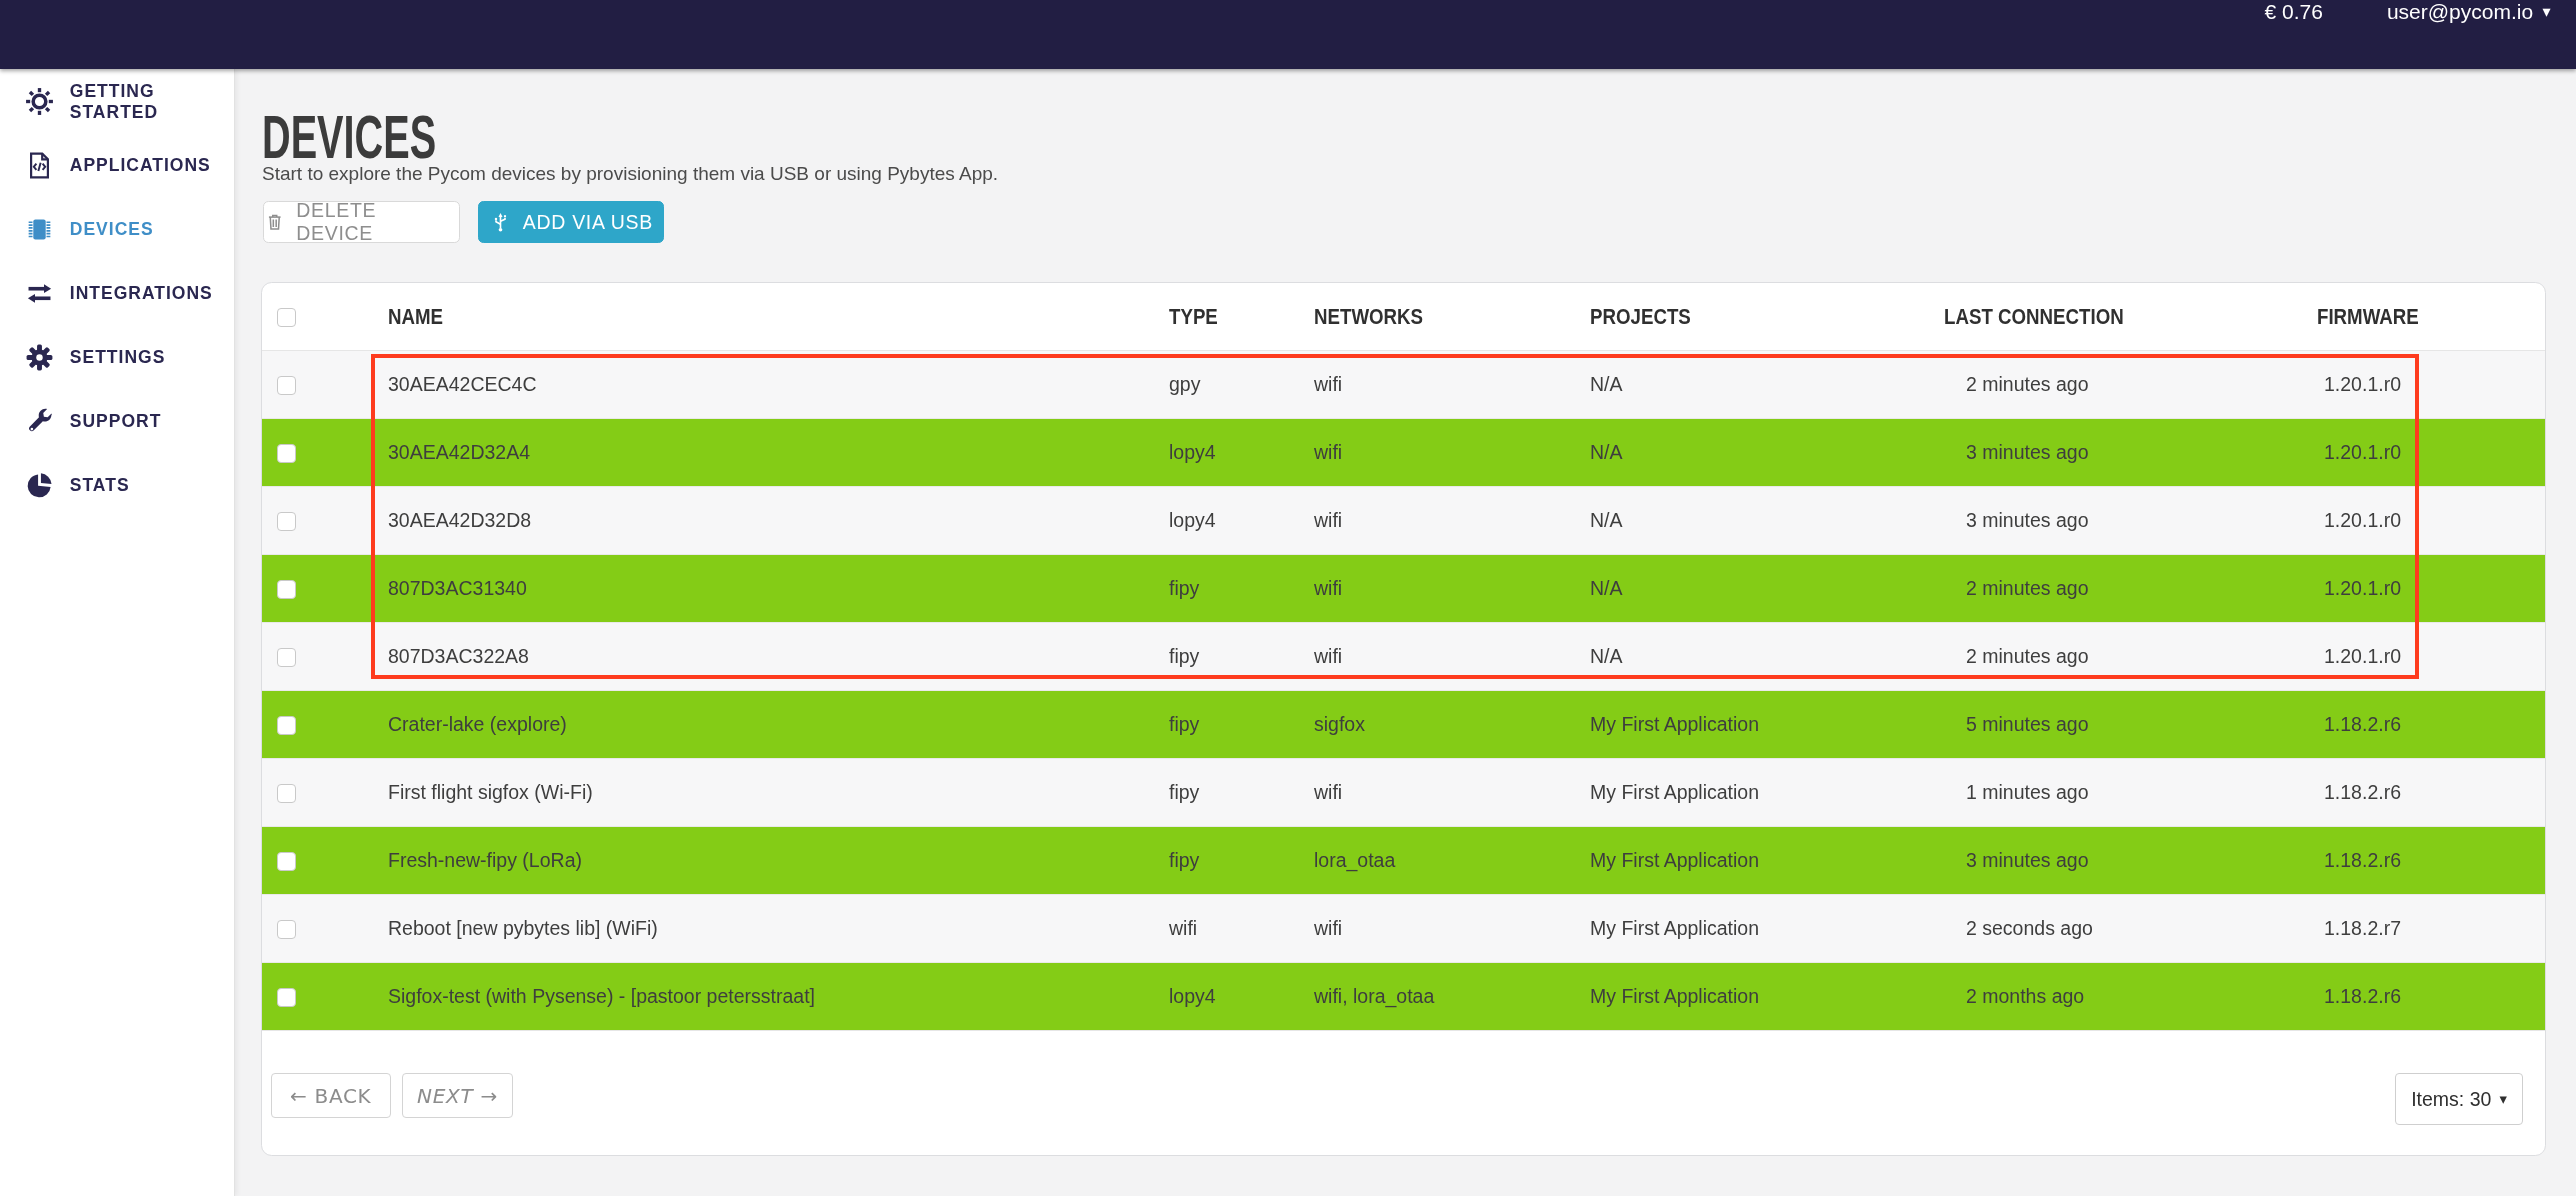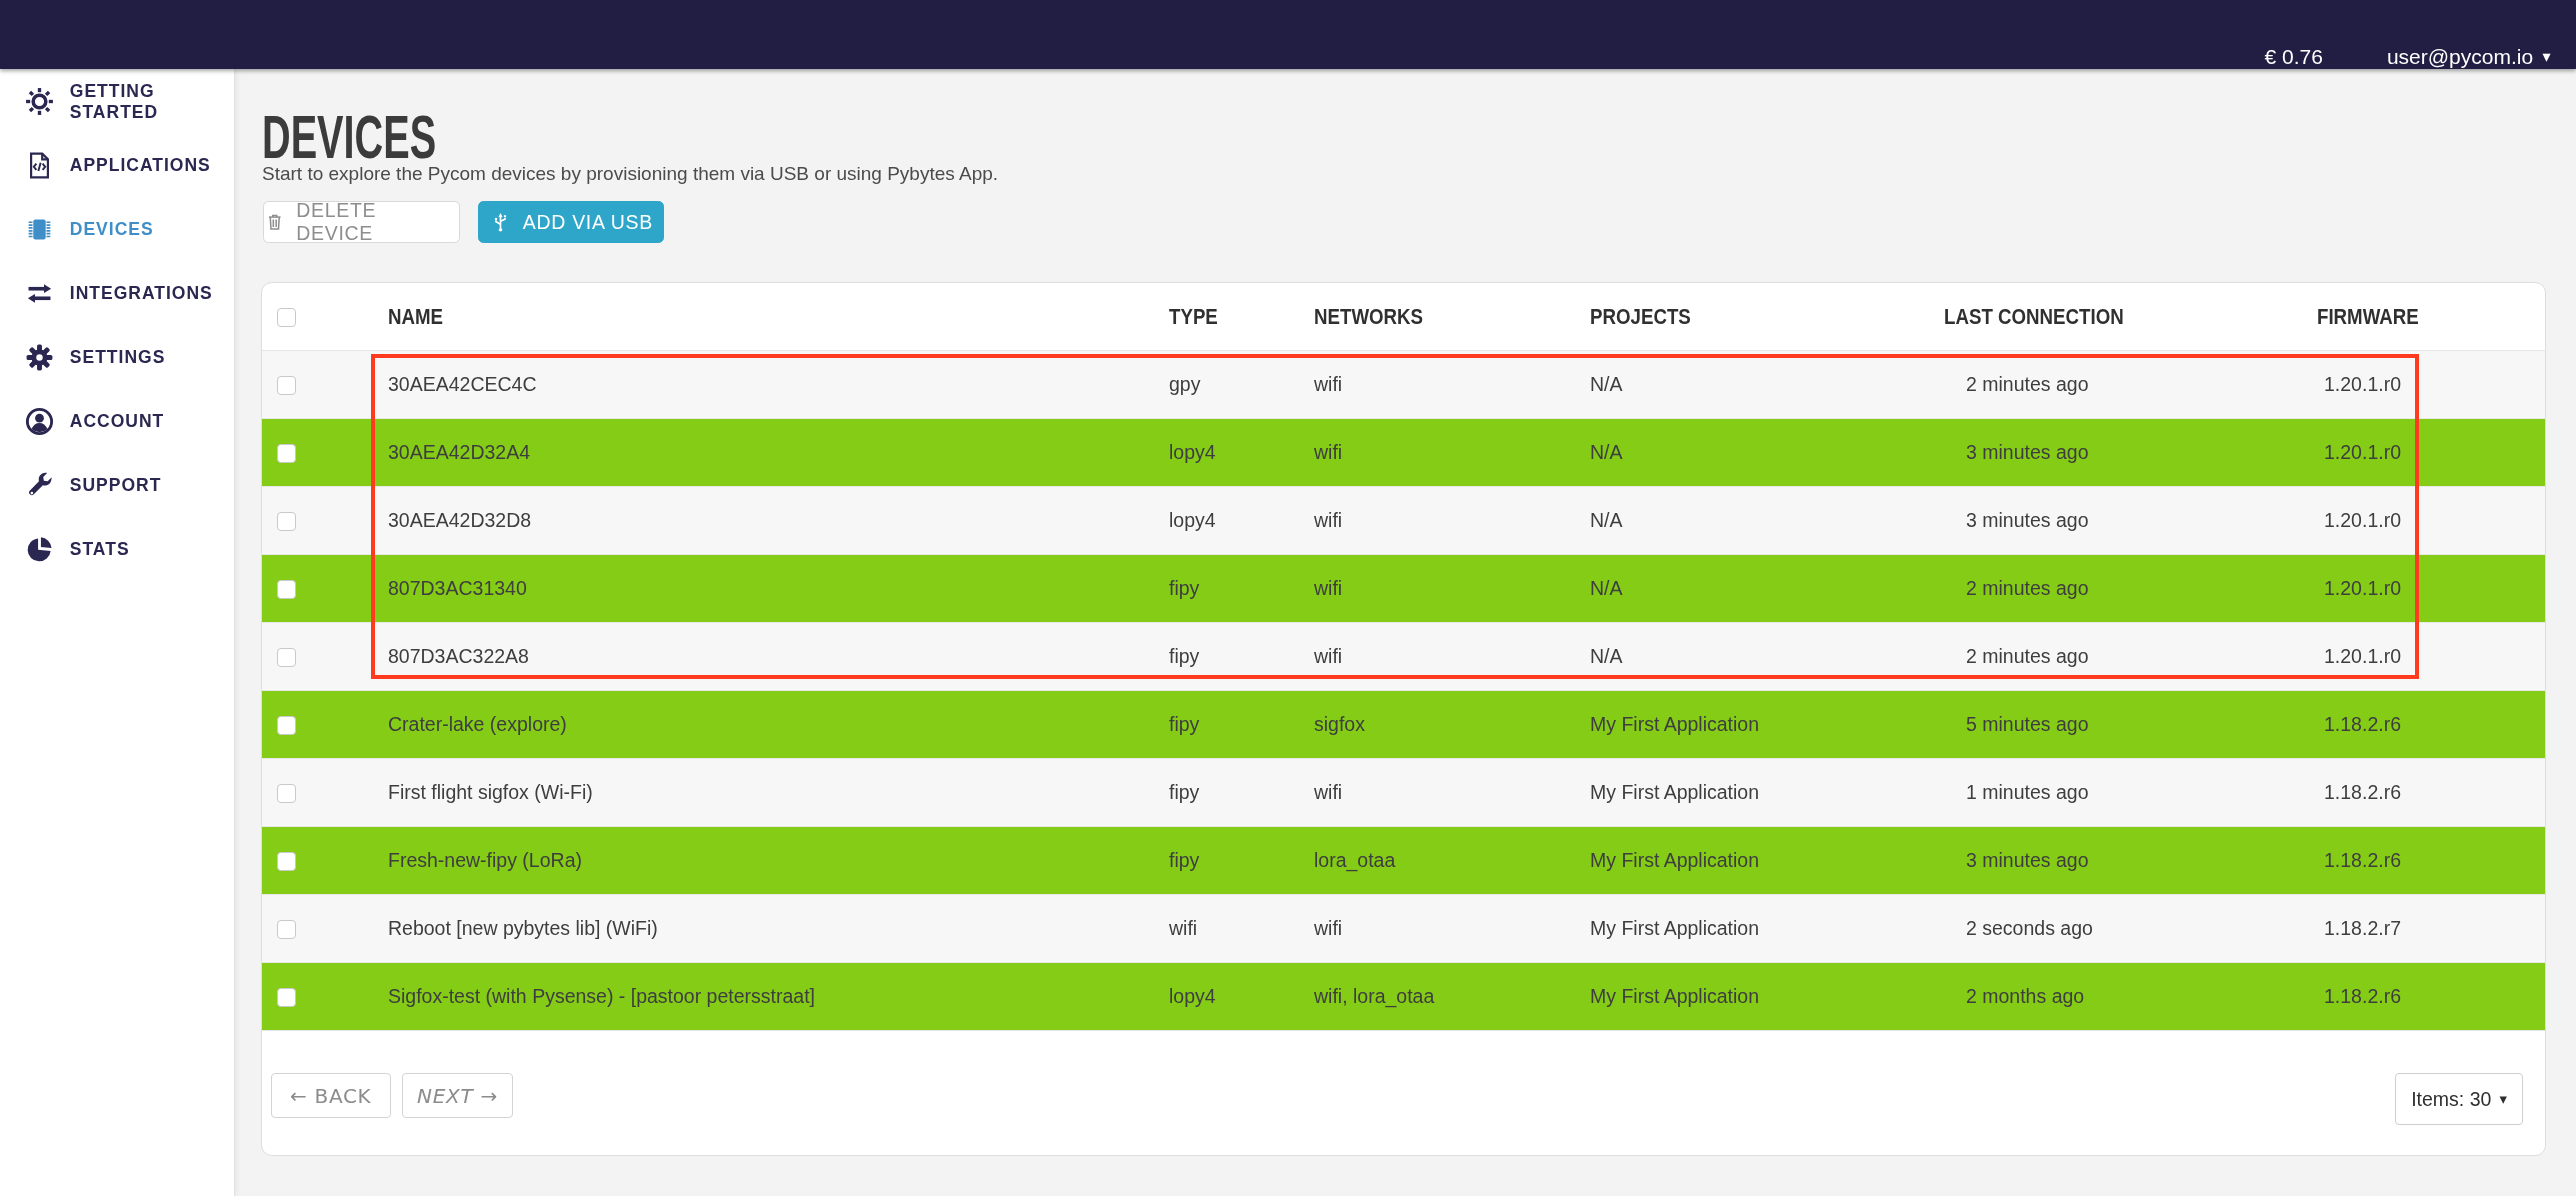--- a/index.html
+++ b/index.html
@@ -7,21 +7,21 @@
   body { font-family:"Liberation Sans","DejaVu Sans",sans-serif; }
   #app { position:absolute; inset:0; width:2576px; height:1196px; background:#f3f3f4; }
 
   
   .topbar { position:absolute; left:0; top:0; width:2576px; height:69px; background:#221e43;
             box-shadow:0 2px 4px rgba(0,0,0,.35); z-index:30; }
   .logo { position:absolute; left:20px; top:0; height:69px; display:flex; align-items:center; gap:9.4px; }
   .logo-mark { width:55px; height:38px; }
   .logo-text { color:#ffffff; font-size:37px; font-weight:700; letter-spacing:-1px;
                display:inline-block; transform:scaleX(.93); transform-origin:0 50%; }
-  .topbar-right { position:absolute; right:25.5px; top:0; height:69px; display:flex; align-items:flex-end; gap:64px; }
+  .topbar-right { position:absolute; right:25.5px; top:0; height:69px; display:flex; align-items:flex-start; gap:64px; }
   .balance { color:#ffffff; font-size:21px; }
   .user-menu { color:#ffffff; font-size:21px; display:flex; align-items:center; gap:9.4px; cursor:pointer; }
   .caret { font-size:16px; line-height:1; font-family:"DejaVu Sans",sans-serif; }
 
   
   .sidebar { position:absolute; left:0; top:69px; width:235px; height:1127px; background:#ffffff;
              border-right:0.7px solid #e2e2e2; box-shadow:2px 0 5.4px rgba(0,0,0,.06); z-index:20; }
   .nav { padding-top:0.7px; }
   .nav-item { height:64px; display:flex; align-items:center; cursor:pointer; color:#2a2750; }
   .nav-item .nav-icon { width:31px; height:31px; margin-left:24px; flex:0 0 31px; }
@@ -158,30 +158,20 @@
                 <rect x="10.1" y="2" width="3.8" height="20" rx="1.2"></rect>
                 <rect x="10.1" y="2" width="3.8" height="20" rx="1.2" transform="rotate(45 12 12)"></rect>
                 <rect x="10.1" y="2" width="3.8" height="20" rx="1.2" transform="rotate(90 12 12)"></rect>
                 <rect x="10.1" y="2" width="3.8" height="20" rx="1.2" transform="rotate(135 12 12)"></rect>
                 <circle cx="12" cy="12" r="6.2"></circle>
               </g>
               <circle cx="12" cy="12" r="2.5" fill="#ffffff"></circle>
             </svg>
           </span>
           <span class="nav-label">SETTINGS</span>
-        </div>
-        <div class="nav-item">
-          <span class="nav-icon">
-            <svg viewBox="0 0 24 24">
-              <circle cx="12" cy="12" r="9.4" fill="none" stroke="currentColor" stroke-width="2.2"></circle>
-              <circle cx="12" cy="9.4" r="3.4" fill="currentColor"></circle>
-              <path d="M5.8 17.9c1.3-3.2 3.6-4.7 6.2-4.7s4.9 1.5 6.2 4.7a9.4 9.4 0 0 1-12.4 0z" fill="currentColor"></path>
-            </svg>
-          </span>
-          <span class="nav-label">ACCOUNT</span>
         </div>
         <div class="nav-item">
           <span class="nav-icon">
             <svg viewBox="0 0 24 24">
               <path fill="currentColor" d="M21.2 6.9c0 2.8-2.3 5.1-5.1 5.1-.5 0-1-.1-1.5-.2l-7 7a2.1 2.1 0 1 1-3-3l7-7c-.2-.5-.2-1-.2-1.5 0-2.8 2.3-5.1 5.1-5.1.5 0 1 .1 1.4.2l-3 3 .5 2.9 2.9.5 3-3c.1.4.2.9.2 1.4z"></path>
               <circle cx="6.1" cy="17.9" r="1" fill="#ffffff"></circle>
             </svg>
           </span>
           <span class="nav-label">SUPPORT</span>
         </div>

